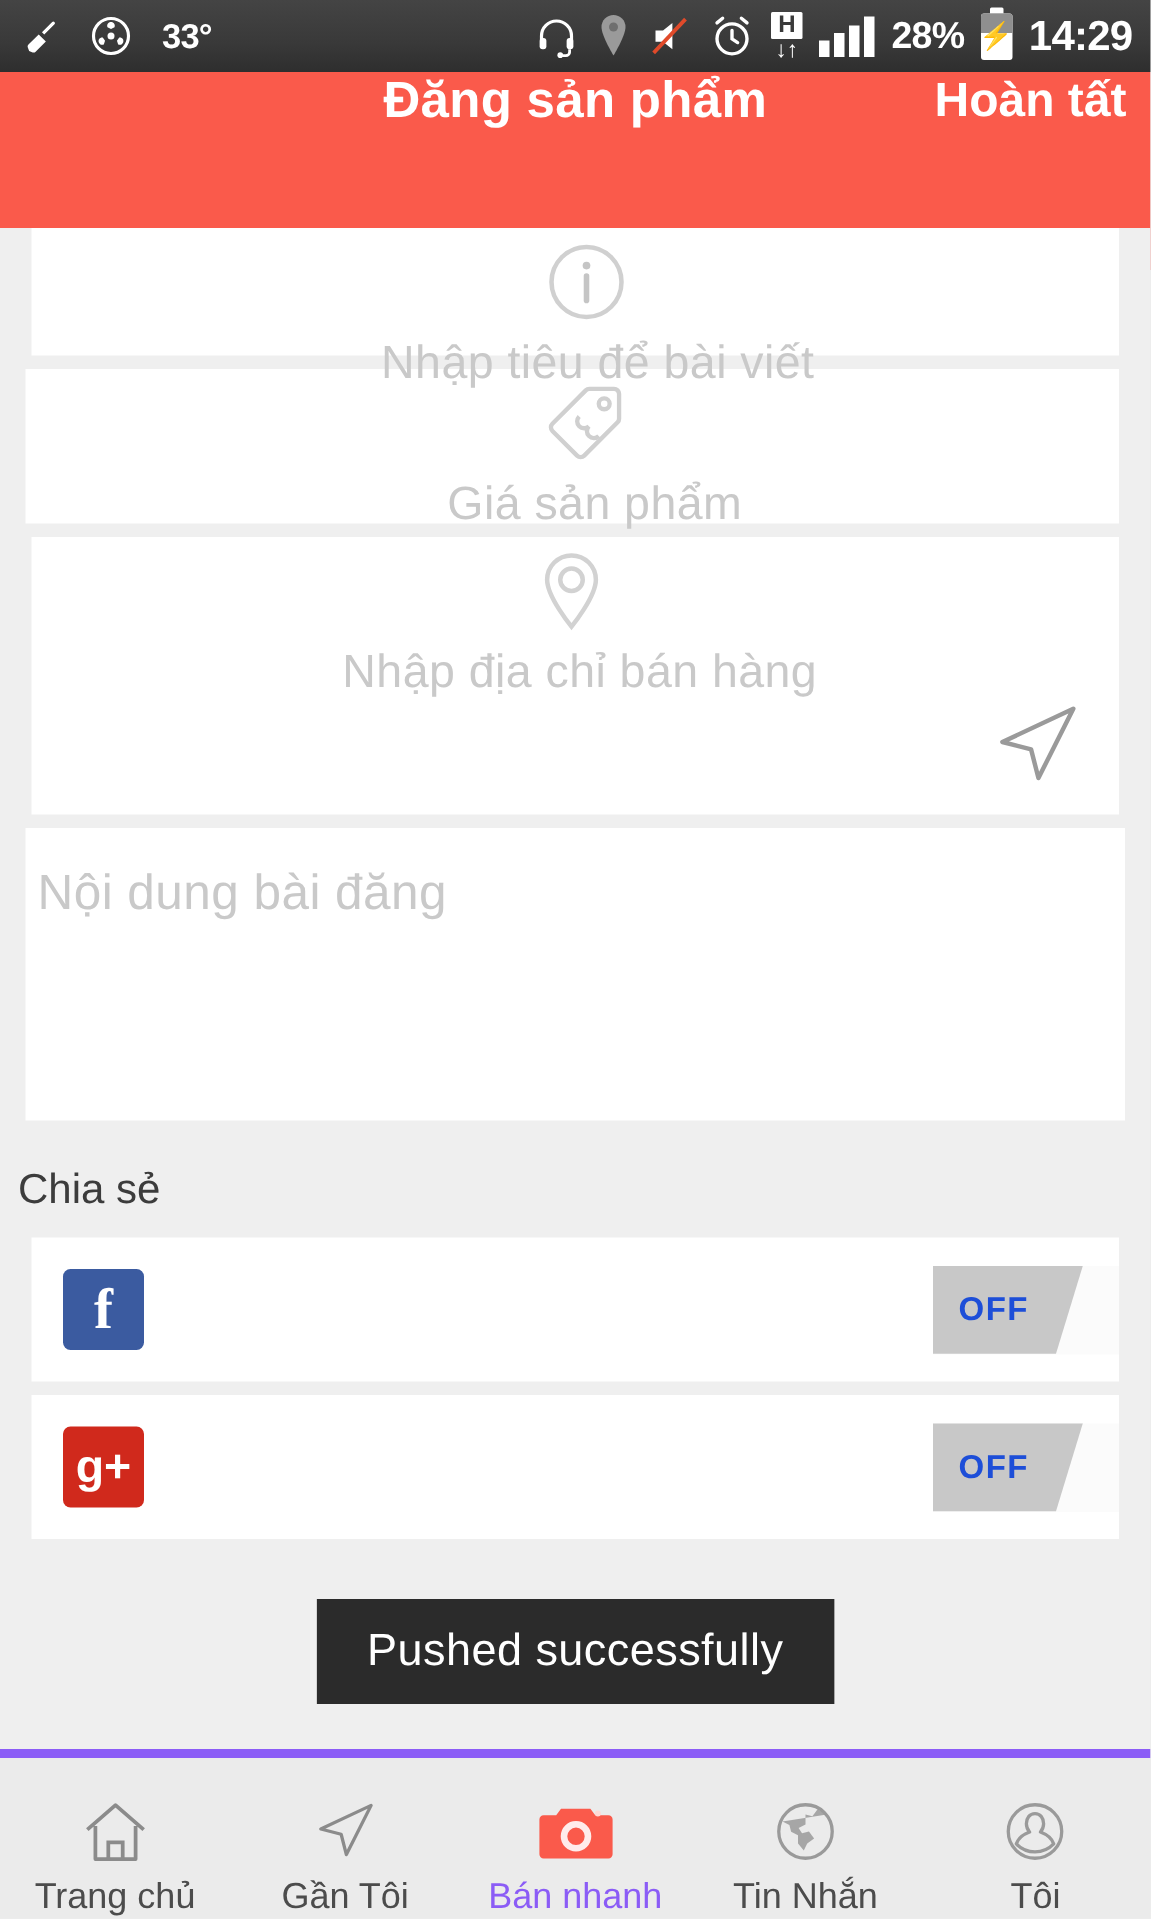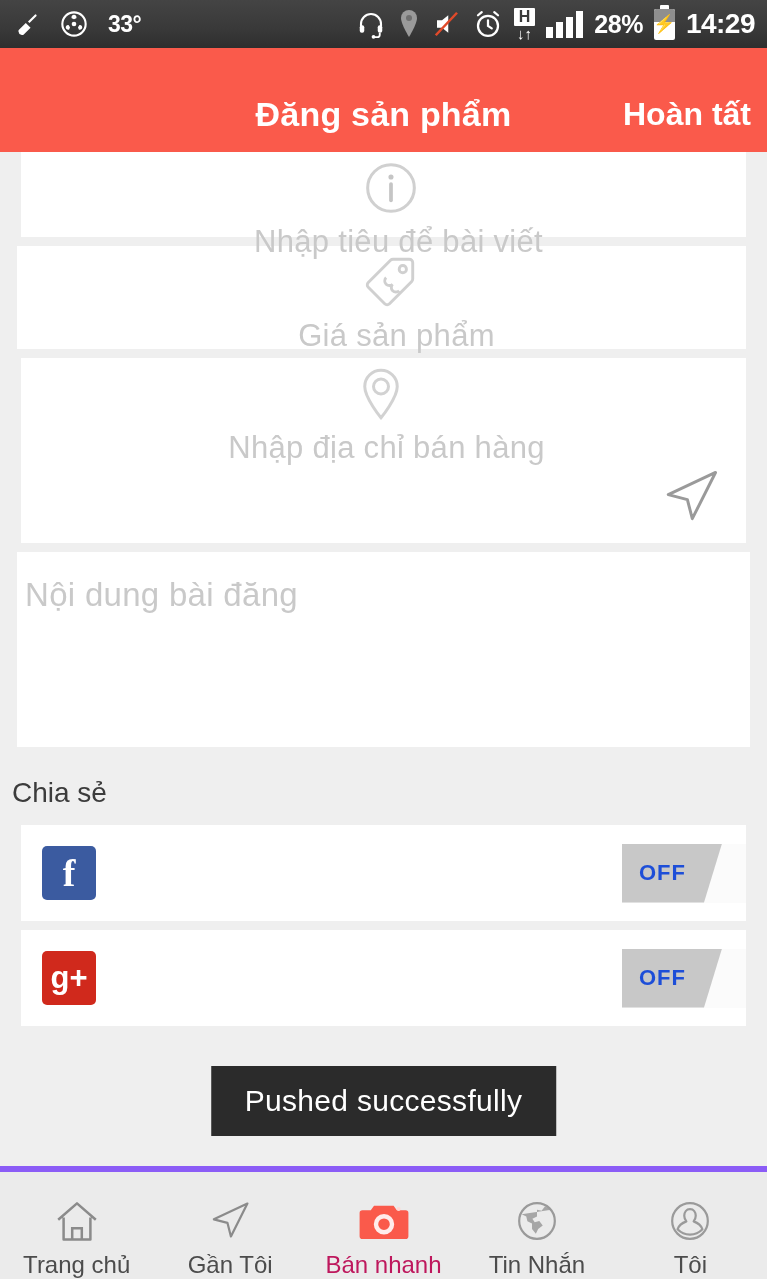--- a/index.html
+++ b/index.html
@@ -42,21 +42,21 @@
 
   
   .hnet{ display:flex; flex-direction:column; align-items:center; gap:1px; }
   .hnet .hbox{ background:#fff; color:#3a3a3a; font-size:16px; font-weight:bold;
                line-height:16px; padding:1px 5px; border-radius:1px; }
   .hnet .arrows{ display:flex; gap:2px; font-size:15px; line-height:13px; font-weight:bold; }
 
   
   .header{
     position:absolute; top:48px; left:0; width:767px; height:132px;
-    background:#fa5a4b; display:flex; align-items:center;
+    background:#fa5a4b; display:flex; 
   }
   .header-title{
     position:absolute; left:0; right:0; text-align:center;
     color:#fff; font-size:34px; font-weight:bold; letter-spacing:0.2px;
   }
   .header-action{
     margin-left:auto; padding-right:16px; position:relative; z-index:2;
     color:#fff; font-size:32px; font-weight:bold; cursor:pointer;
   }
 
@@ -101,21 +101,21 @@
   }
 
   
   .tabbar{
     position:absolute; left:0; bottom:0; width:767px; height:113px;
     background:#ebebeb; border-top:6px solid #8b5cf6;
     display:flex; align-items:flex-end;
   }
   .tab{ flex:1; display:flex; flex-direction:column; align-items:center; justify-content:center; gap:7px; cursor:pointer; }
   .tab .tl{ font-size:24px; color:#4c4c4c; }
-  .tab.active .tl{ color:#be185d; }
+  .tab.active .tl{ color:#8b5cf6; }
   .tab .ti{ height:46px; display:flex; align-items:center; justify-content:center; }
 </style>
 </head>
 <body>
 
 <div class="screen">
 
   <div class="statusbar">
     <div class="sb-left">
       <span class="ico">

